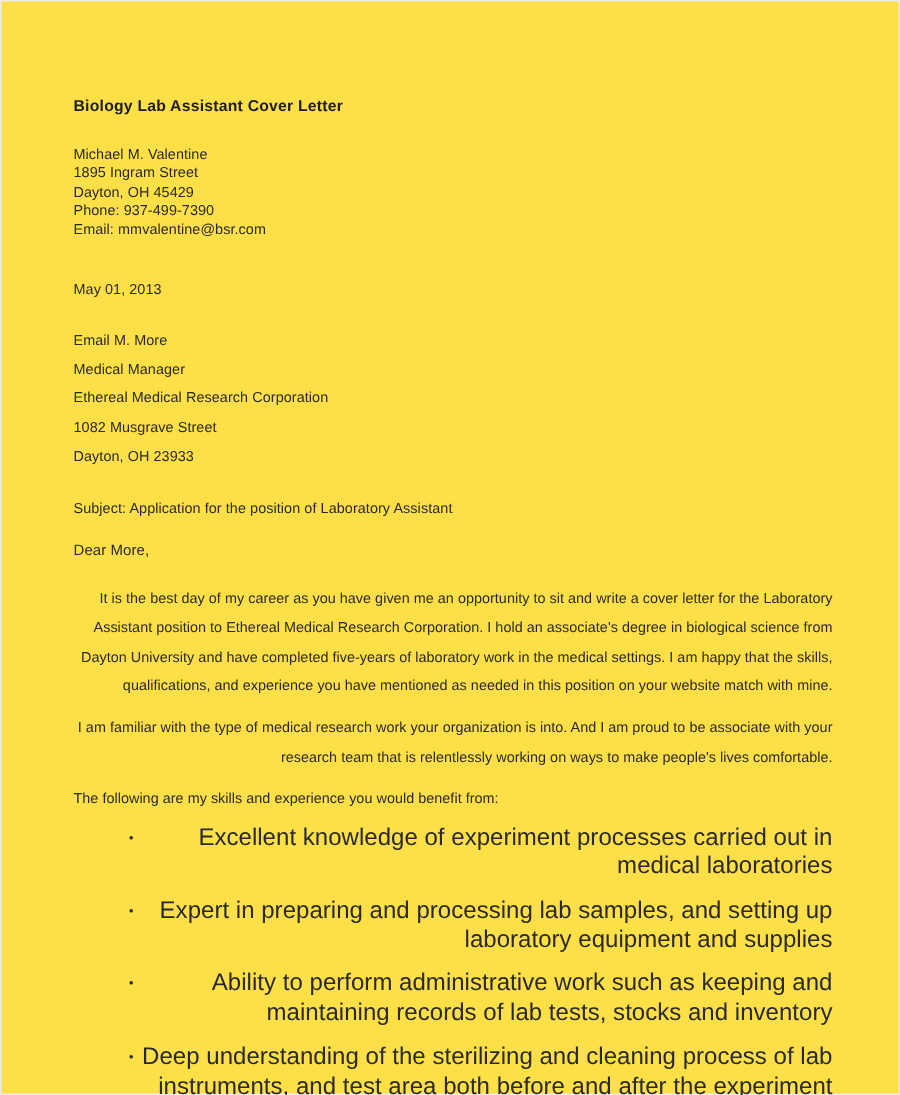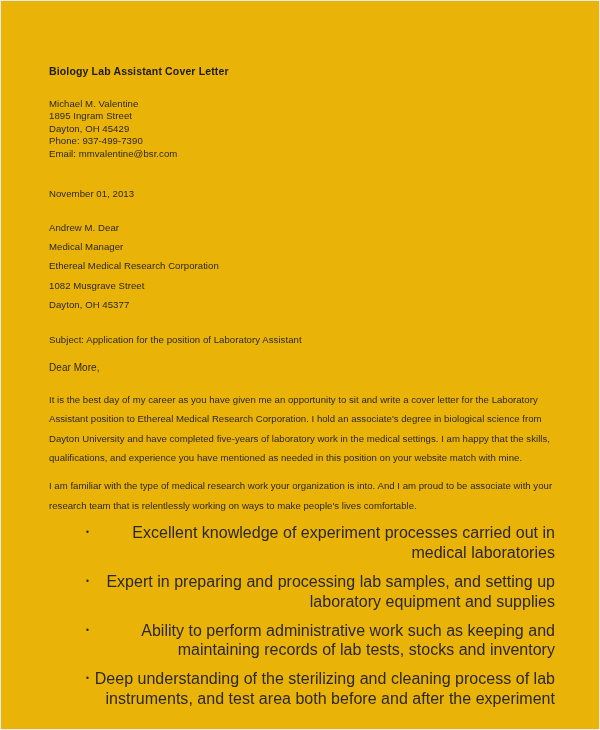--- a/index.html
+++ b/index.html
@@ -12,21 +12,21 @@
     height: 730px;
     font-family: "Liberation Sans", sans-serif;
     color: #231f20;
     overflow: hidden;
   }
   .page {
     position: relative;
     box-sizing: border-box;
     width: 600px;
     height: 730px;
-    background: #eab308;
+    background: #fde047;
     border: 1px solid #eceaea;
     padding: 64px 44px 0 48px;
   }
   .letter-title {
     font-size: 10.5px;
     font-weight: bold;
     letter-spacing: 0.15px;
     color: #1d1b1c;
     margin: 0 0 19px 0;
     line-height: 1.3;
@@ -72,21 +72,21 @@
     letter-spacing: 0.05px;
     margin: 0 0 12px 0;
   }
   .body-para {
     font-size: 9.6px;
     line-height: 19.6px;
     color: #2b2829;
     letter-spacing: 0.02px;
     margin: 0 0 8px 0;
     max-width: 508px;
-    text-align: left;
+    text-align: right;
   }
   .skills-intro {
     font-size: 9.6px;
     line-height: 19.6px;
     color: #2b2829;
     letter-spacing: 0.02px;
     margin: 0 0 6px 0;
   }
   .bullet-list {
     list-style: none;
@@ -121,37 +121,38 @@
   <h1 class="letter-title">Biology Lab Assistant Cover Letter</h1>
 
   <div class="sender-block">
     <div class="sender-line">Michael M. Valentine</div>
     <div class="sender-line">1895 Ingram Street</div>
     <div class="sender-line">Dayton, OH 45429</div>
     <div class="sender-line">Phone: 937-499-7390</div>
     <div class="sender-line">Email: mmvalentine@bsr.com</div>
   </div>
 
-  <div class="date-line">November 01, 2013</div>
+  <div class="date-line">May 01, 2013</div>
 
   <div class="recipient-block">
-    <div class="recipient-line">Andrew M. Dear</div>
+    <div class="recipient-line">Email M. More</div>
     <div class="recipient-line">Medical Manager</div>
     <div class="recipient-line">Ethereal Medical Research Corporation</div>
     <div class="recipient-line">1082 Musgrave Street</div>
-    <div class="recipient-line">Dayton, OH 45377</div>
+    <div class="recipient-line">Dayton, OH 23933</div>
   </div>
 
   <div class="subject-line">Subject: Application for the position of Laboratory Assistant</div>
 
   <div class="salutation">Dear More,</div>
 
   <p class="body-para">It is the best day of my career as you have given me an opportunity to sit and write a cover letter for the Laboratory Assistant position to Ethereal Medical Research Corporation. I hold an associate's degree in biological science from Dayton University and have completed five-years of laboratory work in the medical settings. I am happy that the skills, qualifications, and experience you have mentioned as needed in this position on your website match with mine.</p>
   <p class="body-para">I am familiar with the type of medical research work your organization is into. And I am proud to be associate with your research team that is relentlessly working on ways to make people's lives comfortable.</p>
 
+  <div class="skills-intro">The following are my skills and experience you would benefit from:</div>
 
   <ul class="bullet-list">
     <li class="bullet-item">Excellent knowledge of experiment processes carried out in medical laboratories</li>
     <li class="bullet-item">Expert in preparing and processing lab samples, and setting up laboratory equipment and supplies</li>
     <li class="bullet-item">Ability to perform administrative work such as keeping and maintaining records of lab tests, stocks and inventory</li>
     <li class="bullet-item">Deep understanding of the sterilizing and cleaning process of lab instruments, and test area both before and after the experiment</li>
 
   </ul>
 
 </div>

